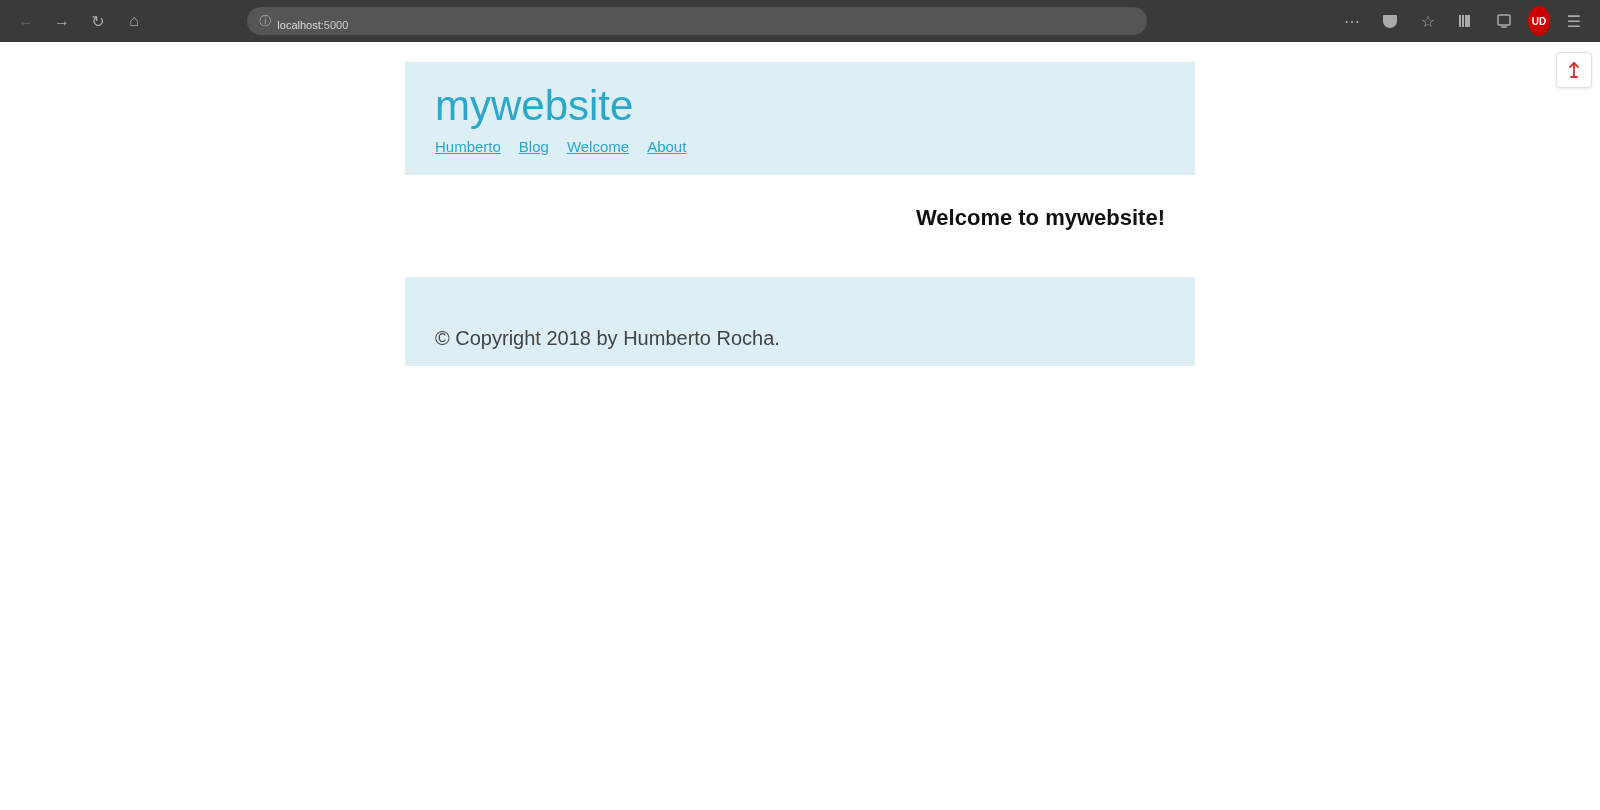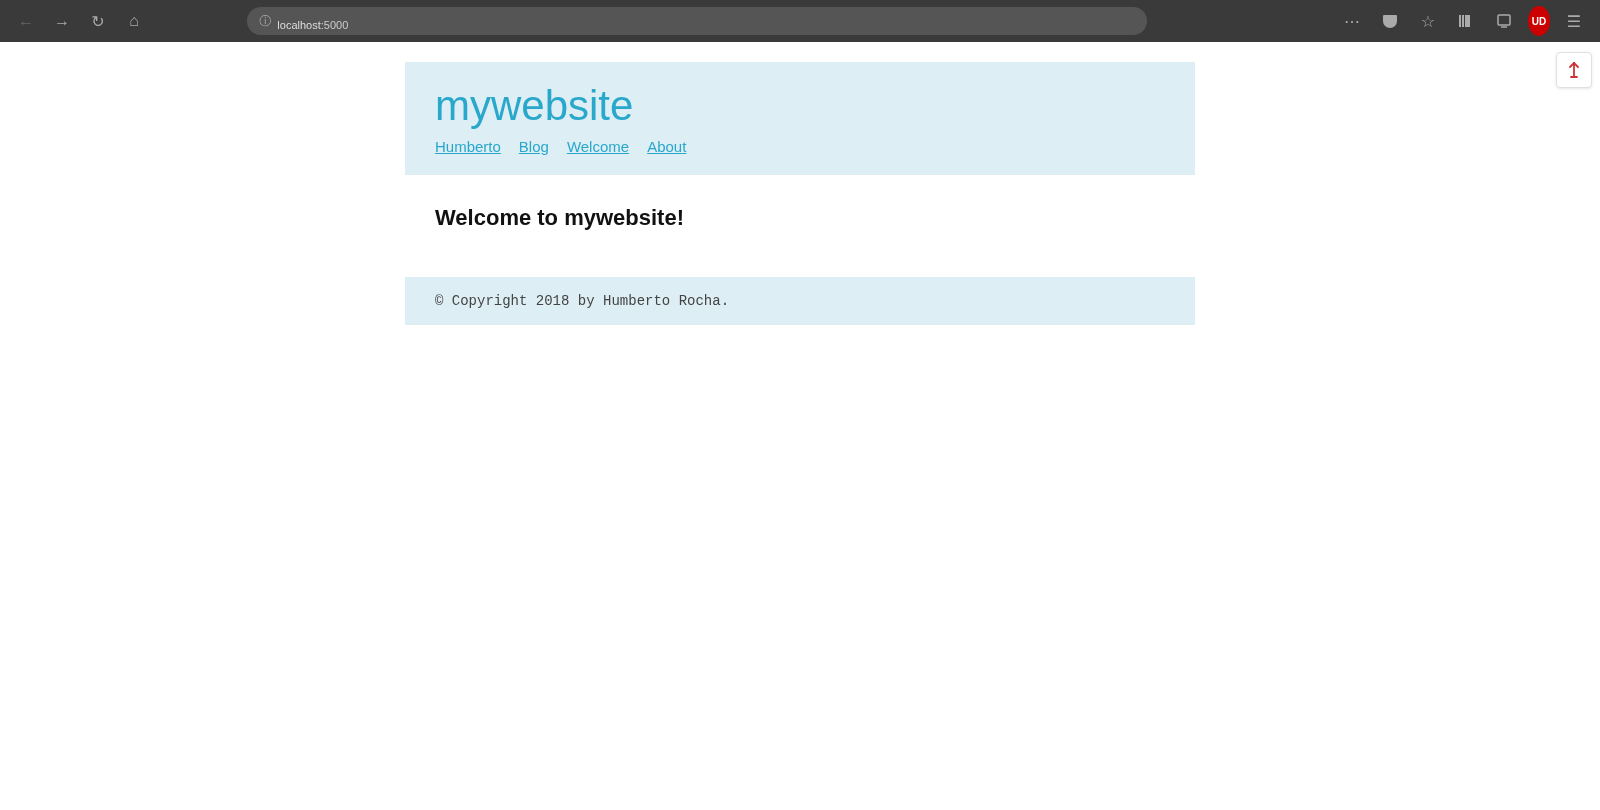--- a/index.html
+++ b/index.html
@@ -150,20 +150,21 @@
     .site-nav a {
       color: #29a8cc;
       text-decoration: underline;
       font-size: 15px;
       cursor: pointer;
     }
 
     .site-main {
       background: #ffffff;
       padding: 30px 30px;
+      text-align: right;
     }
 
     .page-heading {
       font-size: 22px;
       font-weight: bold;
       color: #111;
       margin-bottom: 16px;
       font-family: Arial, sans-serif;
     }
 
@@ -175,23 +176,24 @@
       max-width: 700px;
     }
 
     .site-footer {
       background: #ddeef4;
       padding: 16px 30px;
       margin-top: 0;
     }
 
     .footer-text {
-      font-size: 14px;
+      font-size: 20px;
       color: #444;
-      font-family: Liberation Mono, monospace;
+      font-family: Liberation Sans, sans-serif;
+      margin-top: 34px;
     }
   </style>
 </head>
 <body>
 
 <div class="browser-chrome">
   <button class="browser-nav-btn disabled">←</button>
   <button class="browser-nav-btn">→</button>
   <button class="browser-nav-btn">↻</button>
   <button class="browser-nav-btn">⌂</button>

